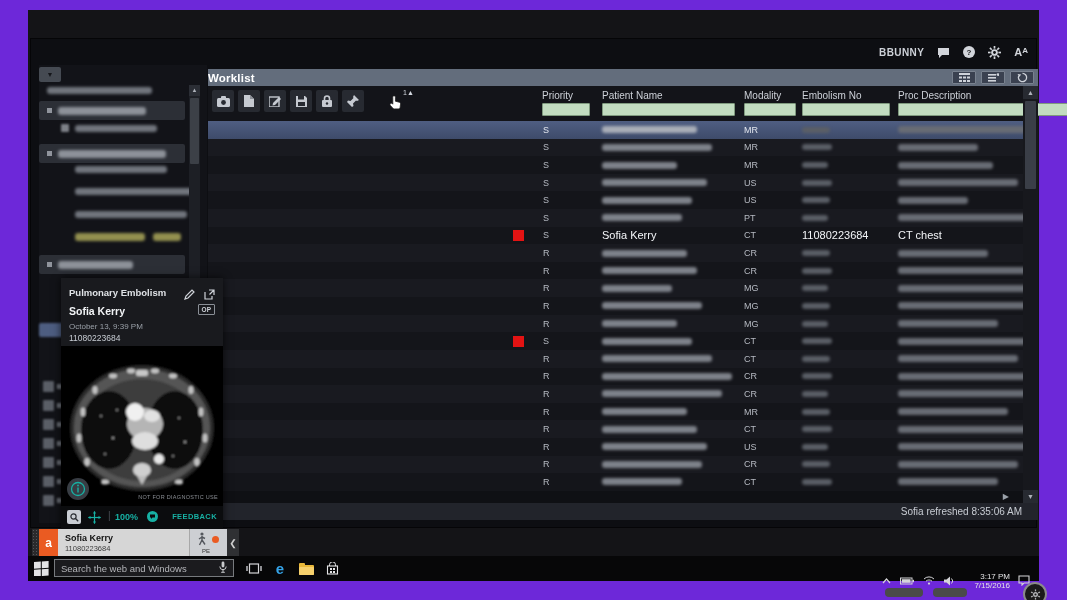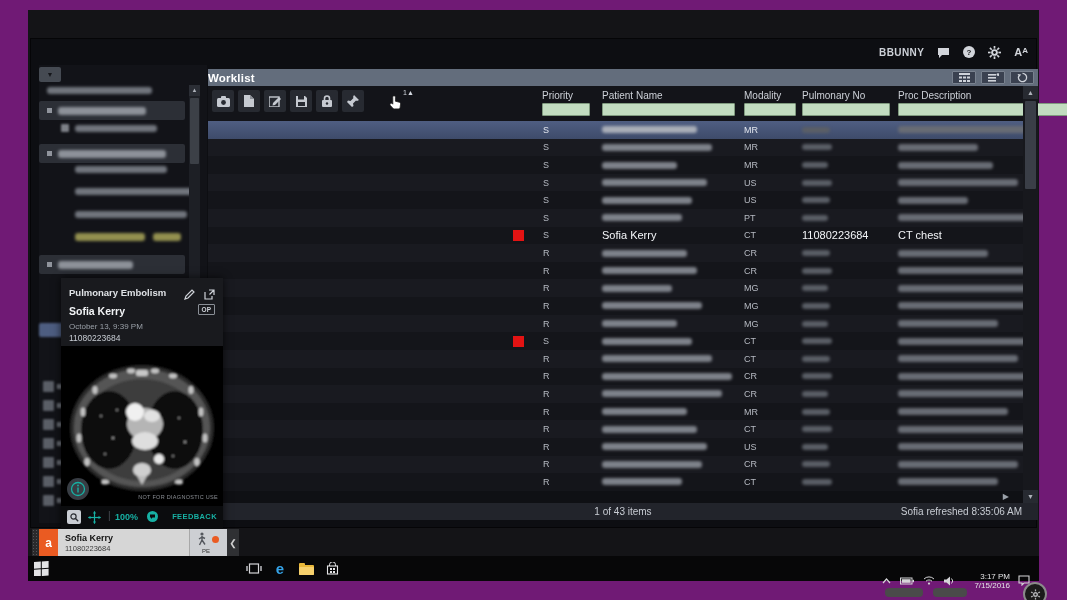--- a/index.html
+++ b/index.html
@@ -1,16 +1,16 @@
 <!DOCTYPE html>
 <html style="--accent-teal: #17b1a4; --flag-red: #e31313; --filter-green: #c2dcc0; --toast-orange: #ea5b22; --header-bar: #636d7c;"><head>
 <meta charset="utf-8">
 <style>
   html,body{margin:0;padding:0;background:#000;}
-  .screen{position:relative;width:1067px;height:600px;background:#701a75;overflow:hidden;
+  .screen{position:relative;width:1067px;height:600px;background:#6d28d9;overflow:hidden;
           font-family:"Liberation Sans",sans-serif;color:#c9cdd4;}
   .desktop{position:absolute;left:28px;top:10px;width:1011px;height:571px;background:#141417;}
 
   
   .app{position:absolute;left:2px;top:28px;width:1007px;height:490px;background:#0d0e12;border:1px solid #050507;box-sizing:border-box;}
   .chrome{position:absolute;right:8px;top:4px;height:18px;display:flex;align-items:center;gap:13px;}
   .chrome .uname{font-size:10px;font-weight:bold;color:#cdd1d8;letter-spacing:.4px;}
   .chrome svg{display:block;}
   .aa{font-size:11px;font-weight:bold;color:#d2d5db;}
   .aa .small{font-size:8px;vertical-align:top;}
@@ -325,21 +325,21 @@
         <div class="tool-btn" style="left:134px">
             <svg width="12" height="12" viewBox="0 0 12 12">
               <path d="M7 0l5 5-2 1-1-0.5-3 3 0.5 2.5-1.5 1-5-5 1-1.5 2.5 0.5 3-3L6 2z" fill="#c6cad1"></path>
             </svg>
           </div>
 
         <span class="hl" style="left:334px">Priority</span>
         <span class="sortind"><span>1</span>▲</span>
         <span class="hl" style="left:394px">Patient Name</span>
         <span class="hl" style="left:536px">Modality</span>
-        <span class="hl" style="left:594px">Pulmonary No</span>
+        <span class="hl" style="left:594px">Embolism No</span>
         <span class="hl" style="left:690px">Proc Description</span>
 
         <input class="filt" style="left: 334px; width: 48px;">
         <input class="filt" style="left: 394px; width: 133px;">
         <input class="filt" style="left: 536px; width: 52px;">
         <input class="filt" style="left: 594px; width: 88px;">
         <input class="filt" style="left: 690px; width: 196px;">
 
       </div>
 
@@ -636,21 +636,20 @@
               <div class="blur pb" style="width: 100px;"></div>
             </div>
           </div>
         </div>
 
       <div class="hstrip">
         <span class="harrow">▶</span>
       </div>
 
       <div class="status">
-        <span class="st-count">1 of 43 items</span>
         <span class="st-refresh">Sofia refreshed 8:35:06 AM</span>
       </div>
 
       <div class="vscroll">
         <div class="btn">▲</div>
         <div class="thumb"></div>
         <div class="btn down">▼</div>
       </div>
 
       <div class="cursor">
@@ -788,20 +787,29 @@
       <div class="tb-start">
         <svg width="15" height="15" viewBox="0 0 15 15">
             <g fill="#e2e3e5" transform="skewY(-4)">
               <rect x="0" y="1" width="6.8" height="6.8"></rect>
               <rect x="7.8" y="1" width="6.8" height="6.8"></rect>
               <rect x="0" y="8.8" width="6.8" height="6.8"></rect>
               <rect x="7.8" y="8.8" width="6.8" height="6.8"></rect>
             </g>
           </svg>
       </div>
+      <div class="tb-search">
+        <input placeholder="Search the web and Windows" style="">
+        <span style="margin-right:6px"><svg width="8" height="12" viewBox="0 0 8 12">
+              <rect x="2.6" y="0.5" width="2.8" height="6" rx="1.4" fill="#c9cacd"></rect>
+              <path d="M0.8 5.5a3.2 3.2 0 0 0 6.4 0" fill="none" stroke="#c9cacd" stroke-width="1"></path>
+              <line x1="4" y1="9" x2="4" y2="11" stroke="#c9cacd" stroke-width="1"></line>
+              <line x1="2.2" y1="11.3" x2="5.8" y2="11.3" stroke="#c9cacd" stroke-width="1"></line>
+            </svg></span>
+      </div>
       <div class="tb-ic" style="left:216px">
           <svg width="16" height="13" viewBox="0 0 16 13">
             <rect x="3.5" y="2" width="9" height="9" fill="none" stroke="#d5d5d8" stroke-width="1.2"></rect>
             <rect x="0" y="4" width="2" height="5" fill="#8e8f93"></rect>
             <rect x="14" y="4" width="2" height="5" fill="#8e8f93"></rect>
           </svg>
         </div>
       <div class="tb-ic" style="left:242px">
           <span class="edge">e</span>
         </div>

